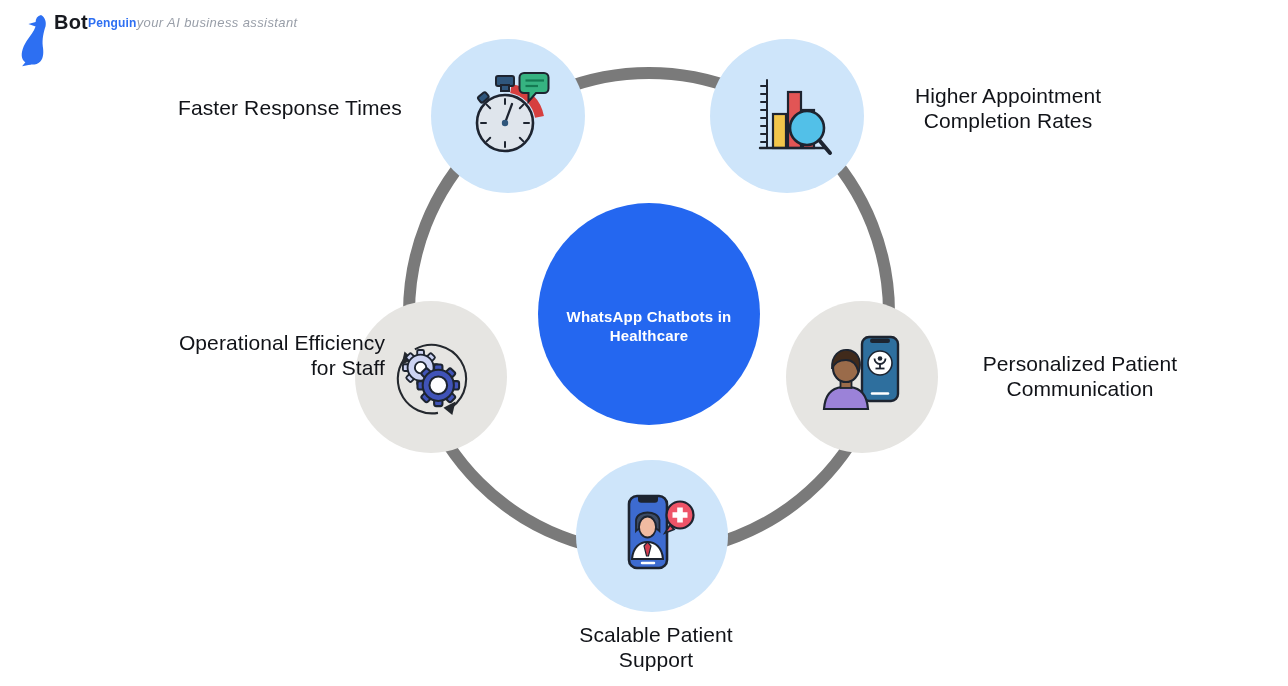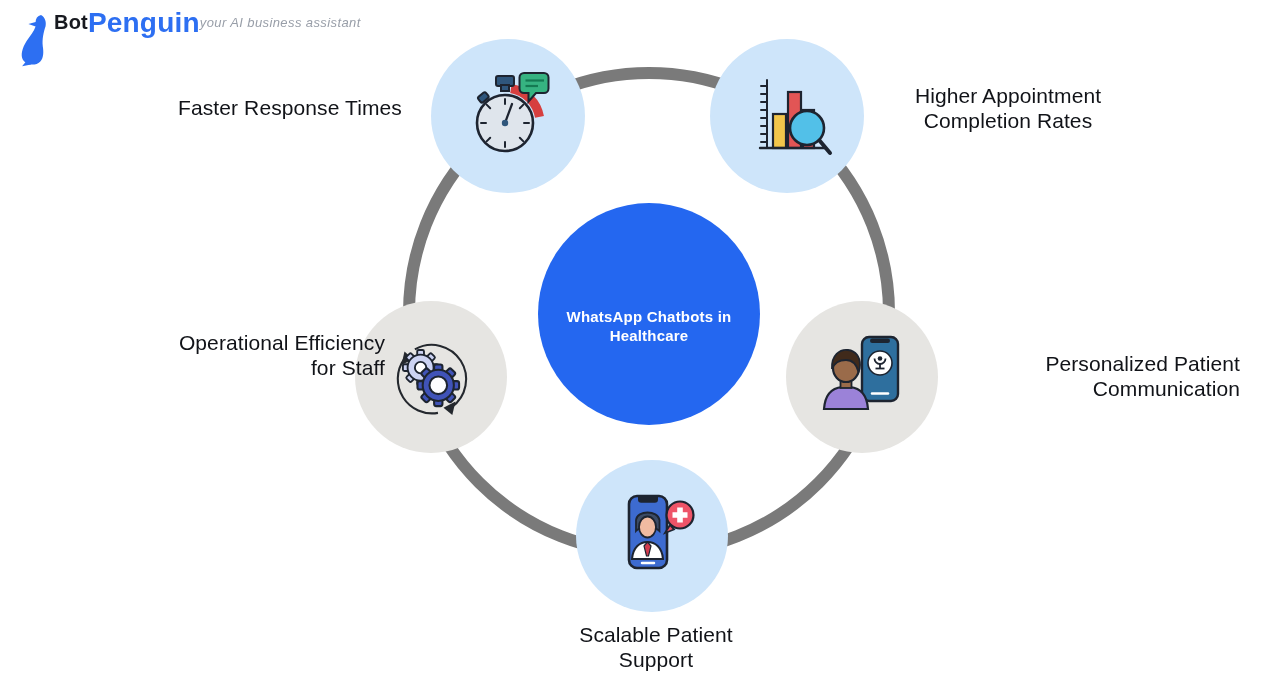--- a/index.html
+++ b/index.html
@@ -15,27 +15,27 @@
   .n-scalable{left:576px;top:460px;width:152px;height:152px;}
   .n-operational{left:355px;top:301px;width:152px;height:152px;}
   .center-circle{position:absolute;left:538px;top:203px;width:222px;height:222px;border-radius:50%;
           background:#2467F0;color:#fff;display:flex;align-items:center;justify-content:center;
           text-align:center;font-weight:700;font-size:15px;line-height:19px;white-space:pre-line;
           box-sizing:border-box;padding-top:24px;letter-spacing:.2px;}
   .label{position:absolute;width:320px;text-align:center;color:#111318;font-size:21px;
           line-height:24.5px;font-weight:500;white-space:pre-line;letter-spacing:.1px;}
   .l-faster{left:130px;top:96px;}
   .l-appointment{left:848px;top:84px;}
-  .l-personalized{left:920px;top:352px;text-align:right;}
+  .l-personalized{left:920px;top:352px;}
   .l-scalable{left:496px;top:623px;}
   .l-operational{left:65px;top:331px;text-align:right;}
   .logo{position:absolute;left:14px;top:12px;display:flex;align-items:flex-start;}
   .logo-text{margin-left:4px;display:flex;flex-direction:row;}
   .logo-bot{font-weight:700;font-size:20px;line-height:21px;color:#17191F;letter-spacing:.2px;}
-  .logo-penguin{font-weight:700;font-size:28px;line-height:22px;color:#2D6FF2;letter-spacing:.2px;}
+  .logo-penguin{font-weight:700;font-size:12px;line-height:22px;color:#2D6FF2;letter-spacing:.2px;}
   .logo-tagline{font-style:italic;font-size:13px;color:#989EA8;margin-top:3px;letter-spacing:.4px;}
 </style>
 </head>
 <body>
 
 <div class="canvas">
 
   <svg class="ring-svg" width="1288" height="686">
     <circle cx="649" cy="313" r="240" fill="none" stroke="#7A7A7A" stroke-width="12"></circle>
   </svg>

